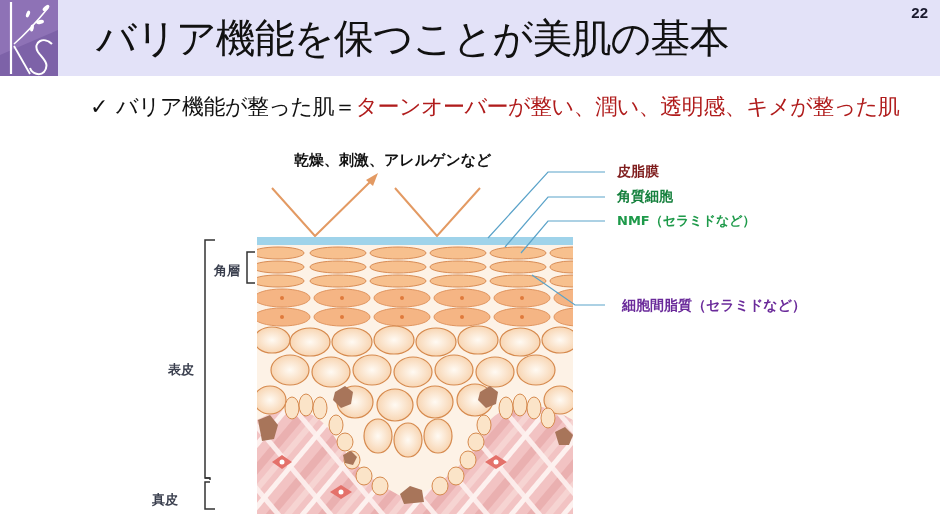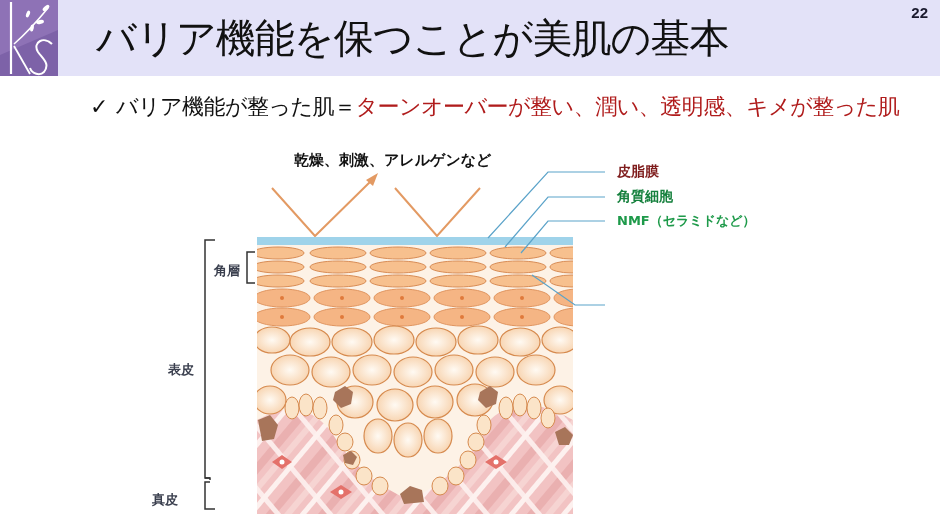--- a/index.html
+++ b/index.html
@@ -205,17 +205,18 @@
       <polyline points="205,478 210,478 210,480"></polyline>
       <polyline points="255,252 247,252 247,283 255,283"></polyline>
       <polyline points="210,482 205,482 205,509 215,509"></polyline>
     </g>
   </svg>
 
   <div class="lbl" style="left:294px;top:151px;color:#111;font-size:15px">乾燥、刺激、アレルゲンなど</div>
   <div class="lbl" style="left:617px;top:163px;color:#7f1d1d">皮脂膜</div>
   <div class="lbl" style="left:617px;top:188px;color:#15803d">角質細胞</div>
   <div class="lbl" style="left:617px;top:212px;color:#1e9a4a;font-size:13px">NMF（セラミドなど）</div>
+  <div class="lbl" style="left:622px;top:297px;color:#6a2a9a">細胞間脂質（セラミドなど）</div>
 
   <div class="lbl small" style="left:214px;top:262px">角層</div>
   <div class="lbl small" style="left:168px;top:361px">表皮</div>
   <div class="lbl small" style="left:152px;top:491px">真皮</div>
 </div>
 
 </body></html>

